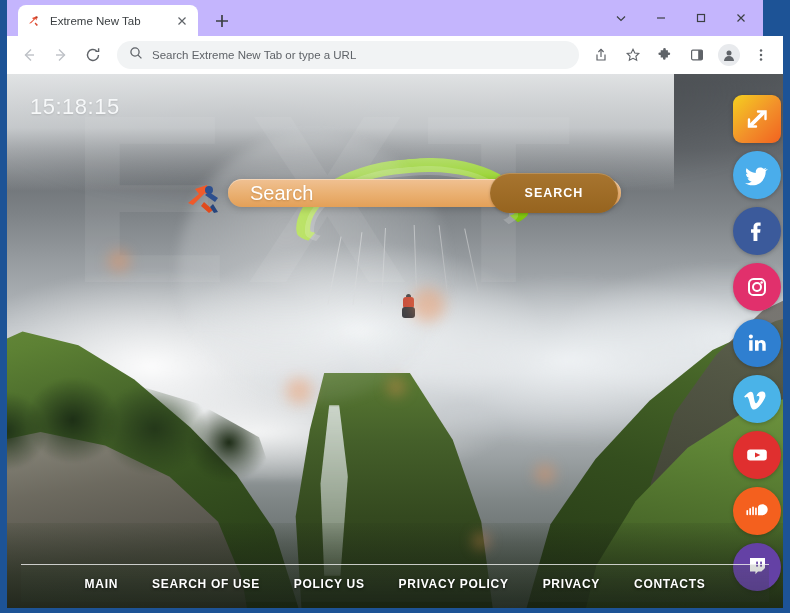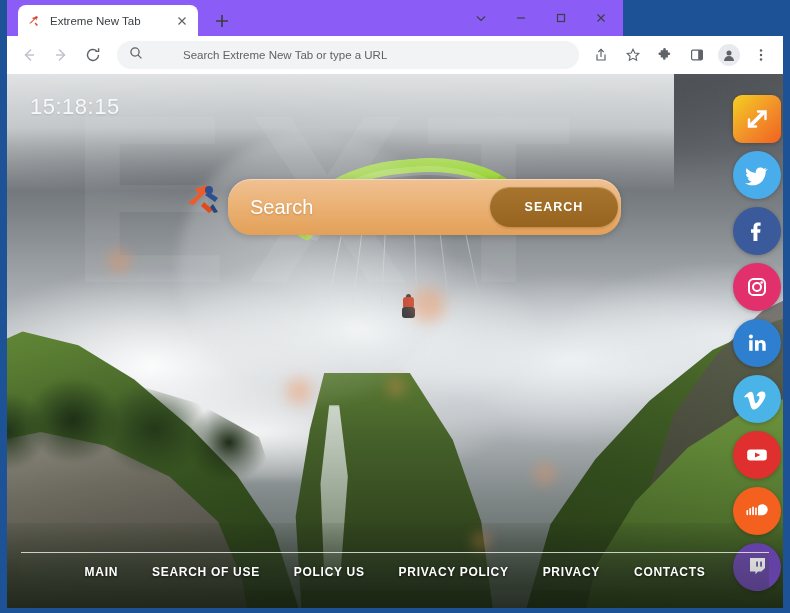--- a/index.html
+++ b/index.html
@@ -10,22 +10,22 @@
   }
 
   
   #window-frame {
     position:absolute; left:0; top:0; width:790px; height:613px;
     background:#1d5396;
   }
 
   
   #tab-strip {
-    position:absolute; left:7px; top:0; width:616px; height:36px;
-    background:#8b5cf6;
+    position:absolute; left:7px; top:0; width:756px; height:36px;
+    background:#c4b5fd;
     border-radius:0 0 0 0;
   }
   #tab {
     position:absolute; left:11px; top:5px; width:180px; height:31px;
     background:#fff; border-radius:8px 8px 0 0;
     display:flex; align-items:center; padding:0 8px;
   }
   #tab-favicon { width:16px; height:16px; flex:0 0 16px; position:relative; }
   #tab-title {
     flex:1 1 auto; font-size:11.5px; color:#3c4043; margin-left:8px;
@@ -56,21 +56,20 @@
   .nav-btn {
     width:28px; height:28px; display:flex; align-items:center;
     justify-content:center; color:#5f6368; flex:0 0 28px;
     margin:0 2px;
   }
   .nav-btn.disabled { color:#bdc1c6; }
   #omnibox {
     flex:1 1 auto; height:28px; background:#f1f3f4; border-radius:14px;
     display:flex; align-items:center; padding:14px 12px; margin:0 6px 0 8px;
     min-width:0;
-    gap:31px;
   }
   #omnibox-placeholder {
     font-size:11.5px; color:#5f6368; margin-left:9px;
     white-space:nowrap; overflow:hidden; text-overflow:ellipsis;
   }
   #toolbar-actions { display:flex; align-items:center; flex:0 0 auto; }
   .tb-icon {
     width:26px; height:26px; display:flex; align-items:center;
     justify-content:center; color:#5f6368; margin:0 3px;
   }
@@ -251,21 +250,21 @@
   }
   #clock-date {
     font-size:13px; font-weight:300; color:#eef1f2; margin-top:1px;
     letter-spacing:.2px; text-shadow:0 1px 2px rgba(0,0,0,.12);
   }
   #site-logo {
     position:absolute; left:178px; top:108px; width:38px; height:32px;
   }
 
   #search-widget {
-    position:absolute; left:221px; top:105px; width:393px; height:56px;
+    position:absolute; left:221px; top:105px; width:393px; height:28px;
     border-radius:23px;
     background:linear-gradient(180deg,#f0c193 0%,#eab173 50%,#e3a058 100%);
     box-shadow:0 2px 7px rgba(0,0,0,.18), inset 0 1px 0 rgba(255,255,255,.35);
     display:flex; align-items:center; padding:0 0 0 22px;
   }
   #search-input-text {
     flex:1 1 auto; font-size:20px; color:#fff; font-weight:400;
     text-shadow:0 1px 2px rgba(150,95,35,.4);
   }
   #search-submit {
@@ -290,21 +289,21 @@
   }
   #tile-arrows {
     width:48px; height:48px; border-radius:9px;
     background:linear-gradient(135deg,#f5d020 0%,#f28f2a 55%,#f2621f 100%);
     display:flex; align-items:center; justify-content:center;
     box-shadow:0 1px 4px rgba(0,0,0,.25);
   }
 
   
   #footer {
-    position:absolute; left:14px; bottom:18px; width:748px; height:38px;
+    position:absolute; left:14px; bottom:6px; width:748px; height:38px;
     border-top:1px solid rgba(255,255,255,.75);
     display:flex; align-items:center; justify-content:center;
     gap:34px;
     background:linear-gradient(180deg,rgba(70,80,64,.18),rgba(40,50,38,.28));
   }
   .footer-link {
     font-size:12px; font-weight:bold; color:#fff; letter-spacing:.7px;
     text-shadow:0 1px 3px rgba(0,0,0,.65);
     white-space:nowrap;
   }

